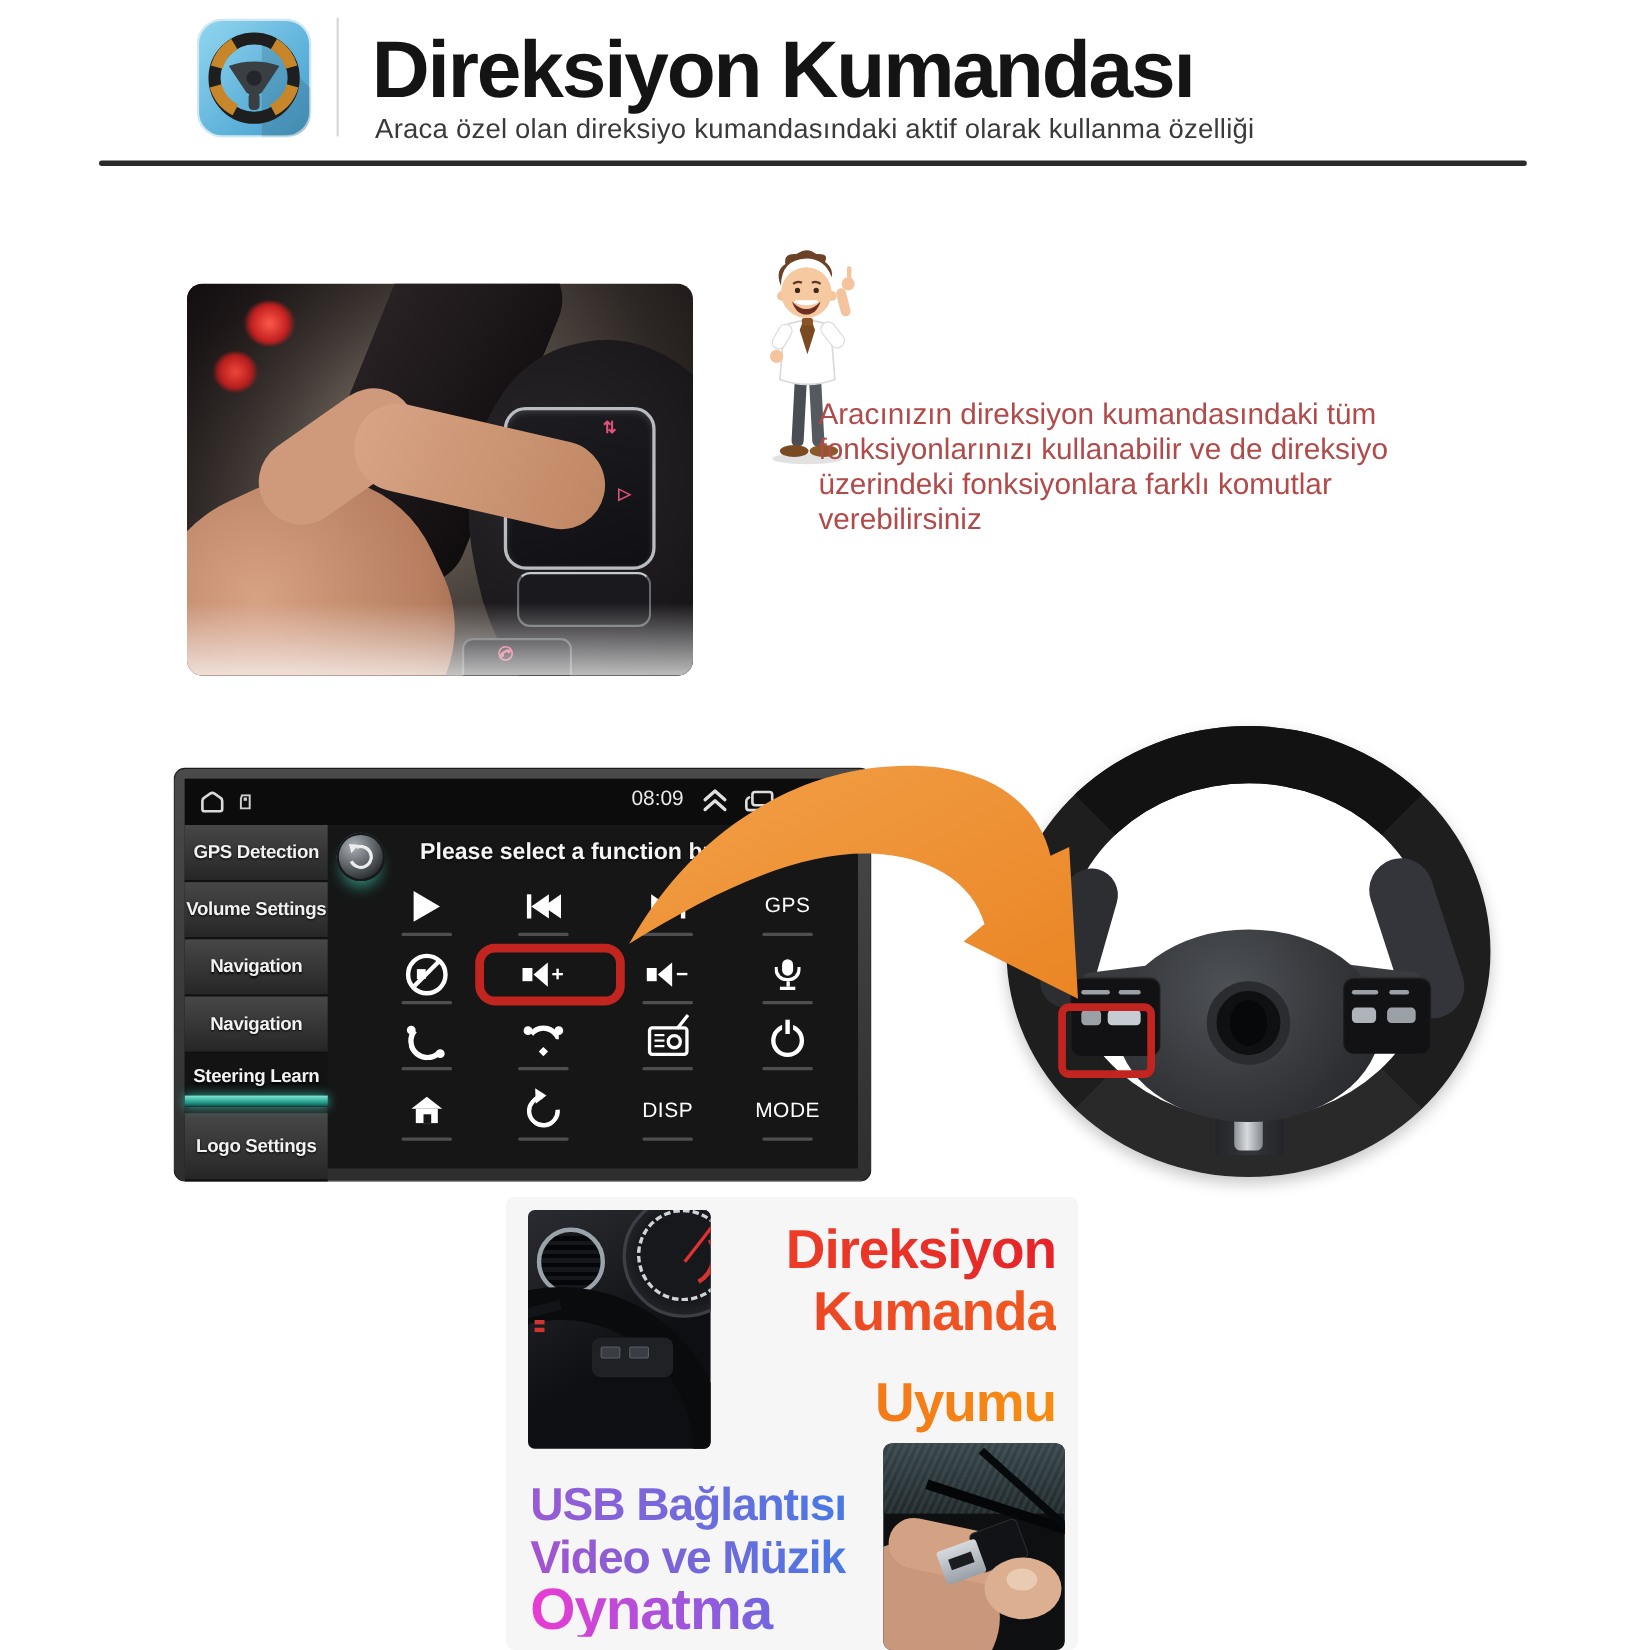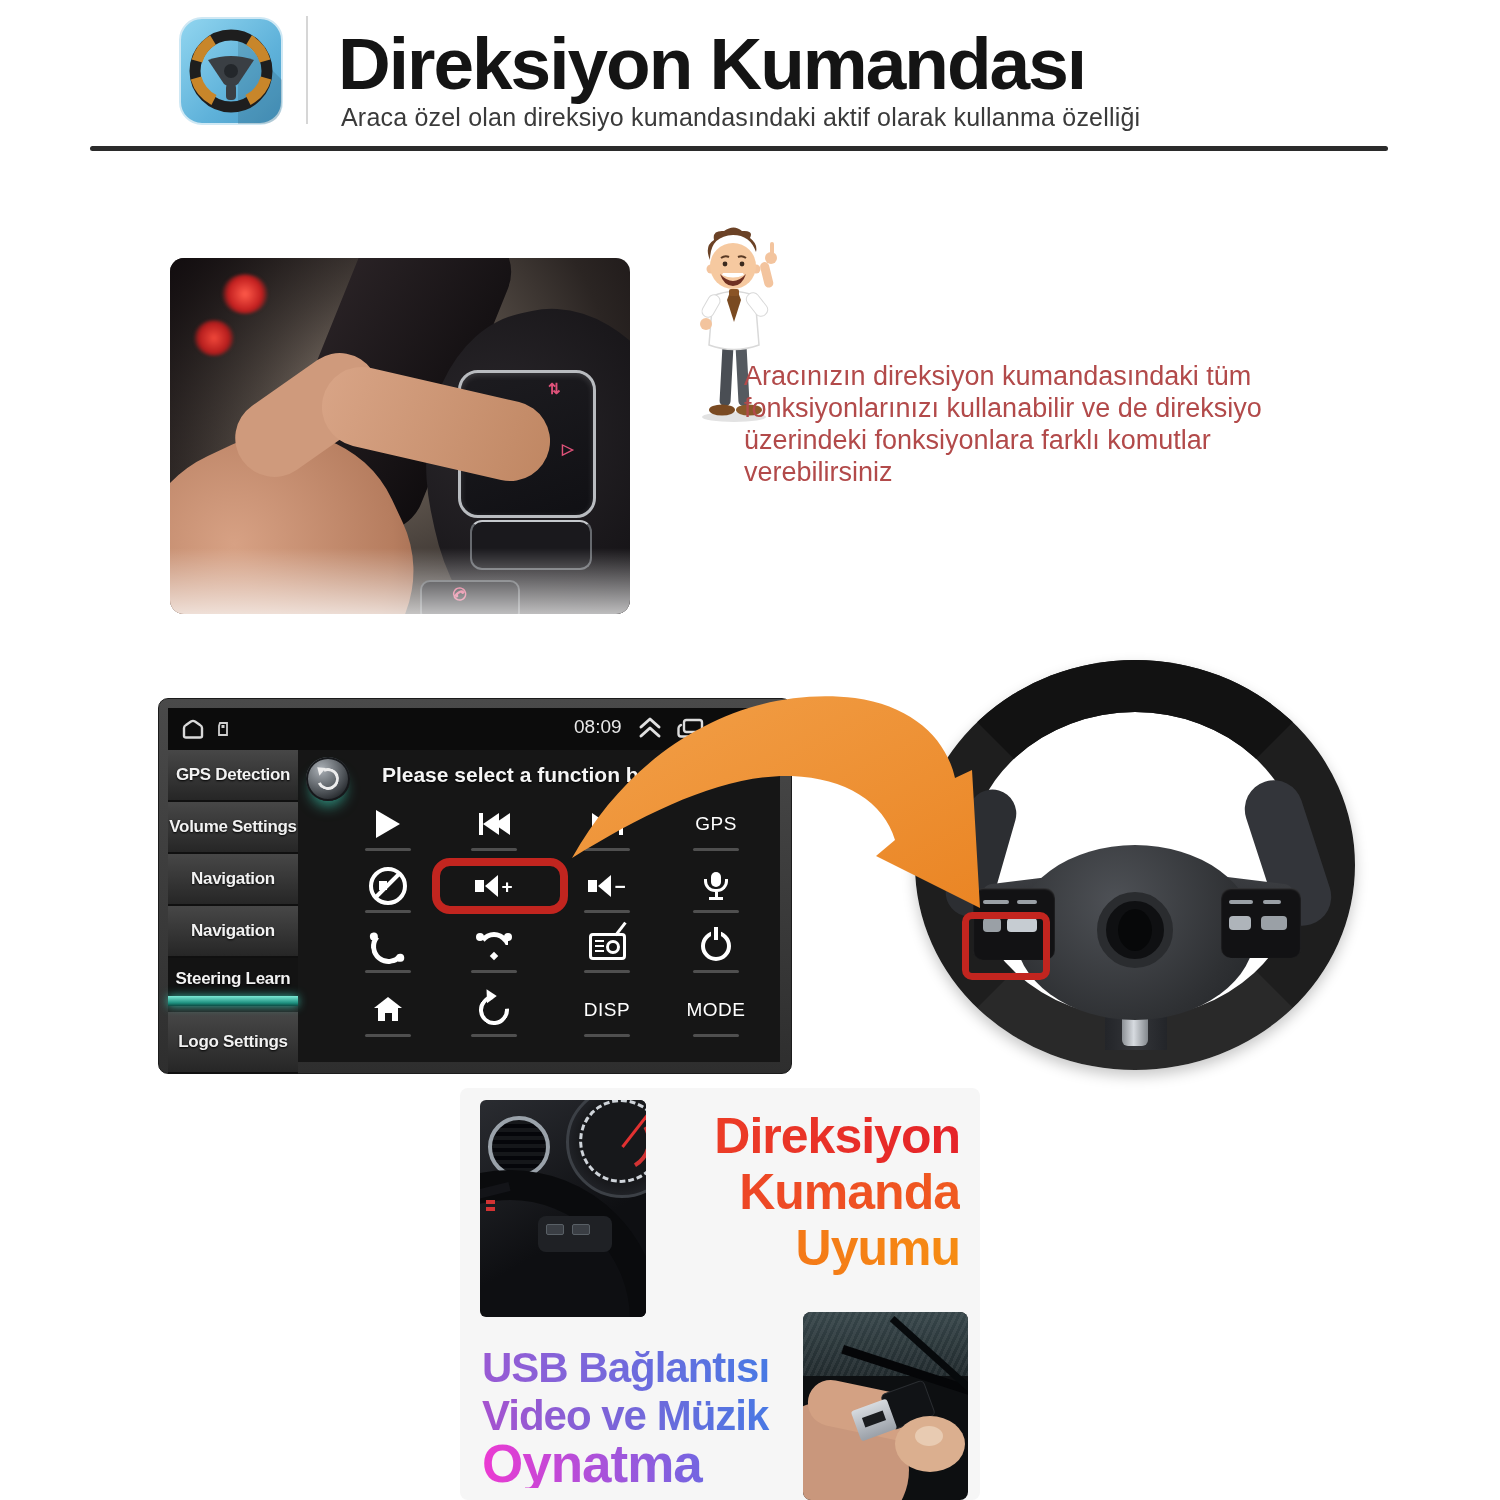--- a/index.html
+++ b/index.html
@@ -167,21 +167,21 @@
   .cp-spoke{position:absolute;left:58px;top:116px;width:74px;height:36px;border-radius:8px;background:#1f2125;}
   .cp-btn{position:absolute;width:16px;height:9px;border-radius:2px;background:#3a3e44;border:1px solid #596066;}
   .cp-stalk{position:absolute;left:-4px;top:86px;width:34px;height:9px;background:#131418;transform:rotate(-14deg);}
   .cp-reddot{position:absolute;left:6px;top:100px;width:9px;height:4px;background:#d23333;box-shadow:0 7px 0 #d23333;}
 
   .feat1{left:648px;top:1108px;width:312px;text-align:right;line-height:56px;}
   .feat1 span{display:block;font-weight:800;font-size:50px;letter-spacing:-1px;
               -webkit-background-clip:text;background-clip:text;color:transparent;}
   .f1-l1{background-image:linear-gradient(90deg,#ee4426,#e52329);}
   .f1-l2{background-image:linear-gradient(90deg,#ec3e28,#f05a20);}
-  .f1-l3{background-image:linear-gradient(90deg,#f2681e,#f68c12);}
+  .f1-l3{background-image:linear-gradient(90deg,#f2681e,#f68c12);margin-top:27px;}
 
   .feat2{left:482px;top:1344px;width:320px;line-height:48px;}
   .feat2 span{display:block;font-weight:800;letter-spacing:-1px;
               -webkit-background-clip:text;background-clip:text;color:transparent;}
   .f2-l1{font-size:42px;background-image:linear-gradient(90deg,#9a5ad4,#3e7de6);}
   .f2-l2{font-size:42px;background-image:linear-gradient(90deg,#a653cf,#3e7de6);}
   .f2-l3{font-size:53px;background-image:linear-gradient(90deg,#ec3ad2,#3b7ae8);}
 
   .usb-photo{left:803px;top:1312px;width:165px;height:188px;border-radius:8px;overflow:hidden;background:#0d0f11;}
   .up-seat{position:absolute;left:0;top:0;width:100%;height:64px;

